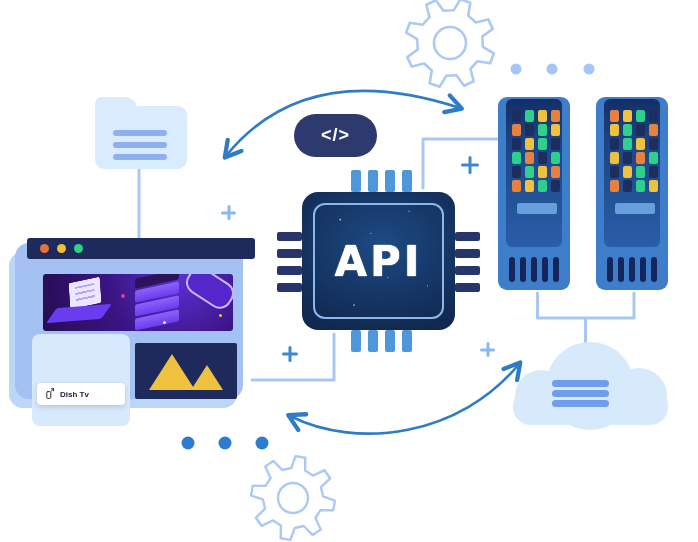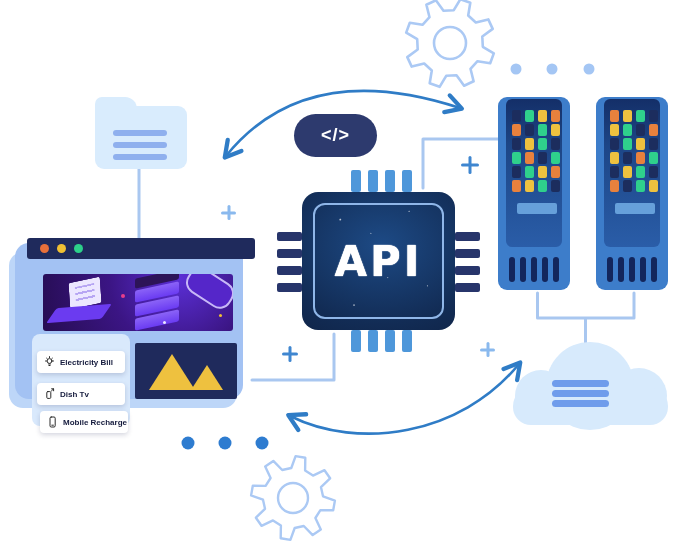--- a/index.html
+++ b/index.html
@@ -158,49 +158,31 @@
     <div class="b-scr"></div>
     <div class="b-kb"></div>
     <div class="b-phone"></div>
     <div class="b-dot" style="left:78px;top:20px;width:4px;height:4px;background:#e83e8c;"></div>
     <div class="b-dot" style="left:176px;top:40px;width:3px;height:3px;background:#f0c033;"></div>
     <div class="b-dot" style="left:120px;top:47px;width:3px;height:3px;background:#e9e4ff;"></div>
   </div>
 
   <div class="panel abs"></div>
 
-  <div class="menu-row abs" style="left:37px;top:351px;">
-    <svg class="menu-icon" width="11" height="12" viewBox="0 0 11 12">
-      <g fill="none" stroke="#2b2b2b" stroke-width="1" stroke-linecap="round">
-        <circle cx="5.5" cy="5" r="2.4"></circle>
-          <path d="M4.6,8 h1.8 M4.9,9.5 h1.2 M1.5,5 h1 M8.5,5 h1 M2.6,2.2 l.8,.8 M8.4,2.2 l-.8,.8 M5.5,0.6 v1"></path>
-      </g>
-    </svg>
-    <span class="menu-label">Electricity Bill</span>
-  </div>
 
   <div class="menu-row abs" style="left:37px;top:383px;align-items:center;">
     <svg class="menu-icon" width="11" height="12" viewBox="0 0 11 12">
       <g fill="none" stroke="#2b2b2b" stroke-width="1" stroke-linecap="round" stroke-linejoin="round">
         <rect x="2.8" y="3.6" width="4" height="6.8" rx="1"></rect>
           <path d="M7.4,3 l2.2,-2.2 M7.6,0.8 h2 v2"></path>
       </g>
     </svg>
     <span class="menu-label">Dish Tv</span>
   </div>
 
-  <div class="menu-row abs" style="left:40px;top:411px;">
-    <svg class="menu-icon" width="11" height="12" viewBox="0 0 11 12">
-      <g fill="none" stroke="#2b2b2b" stroke-width="1" stroke-linecap="round">
-        <rect x="3" y="1" width="5.2" height="10" rx="1.2"></rect>
-          <path d="M4.8,9.2 h1.6"></path>
-      </g>
-    </svg>
-    <span class="menu-label">Mobile Recharge</span>
-  </div>
 
   <div class="media-box abs">
     <div class="mt mt1"></div>
     <div class="mt mt2"></div>
   </div>
 
   <div>
     <div class="pin-v abs" style="left:351px;top:170px;"></div>
     <div class="pin-v abs" style="left:368px;top:170px;"></div>
     <div class="pin-v abs" style="left:385px;top:170px;"></div>

